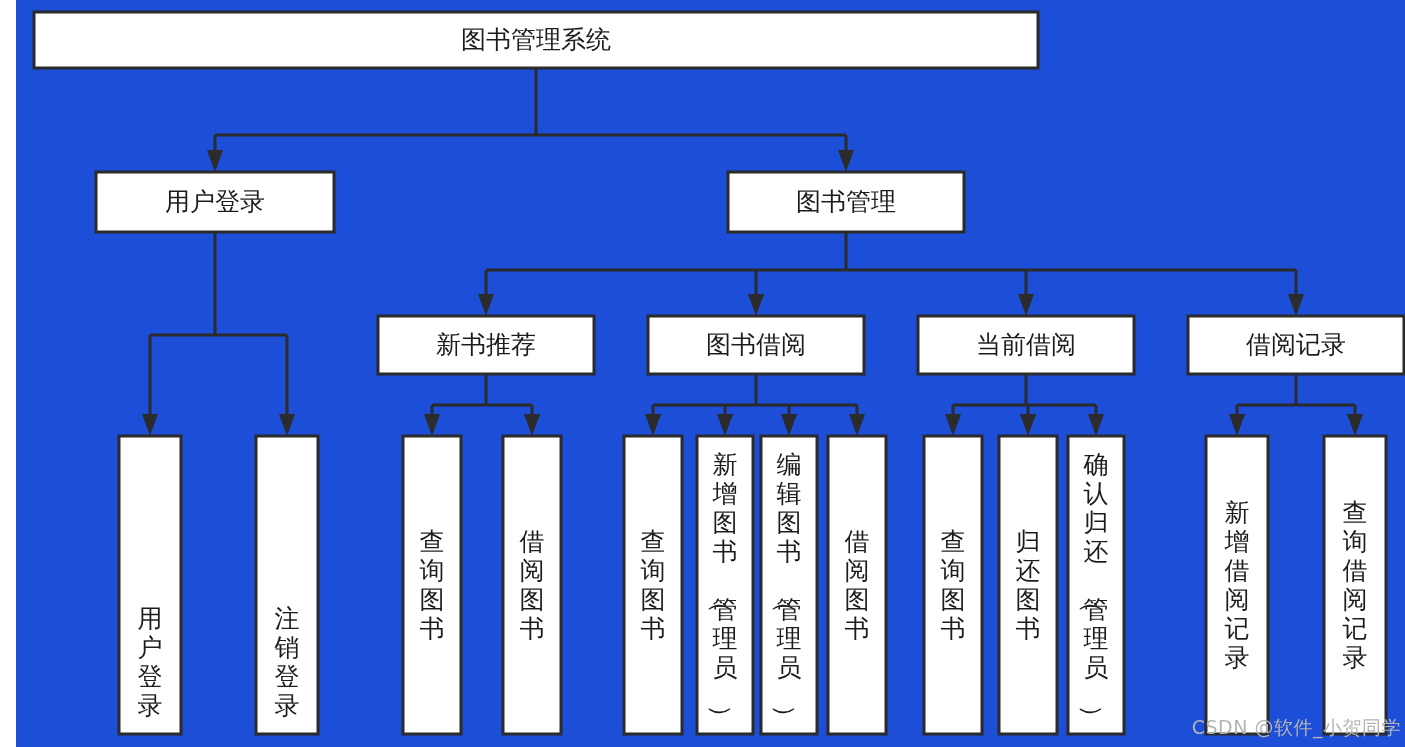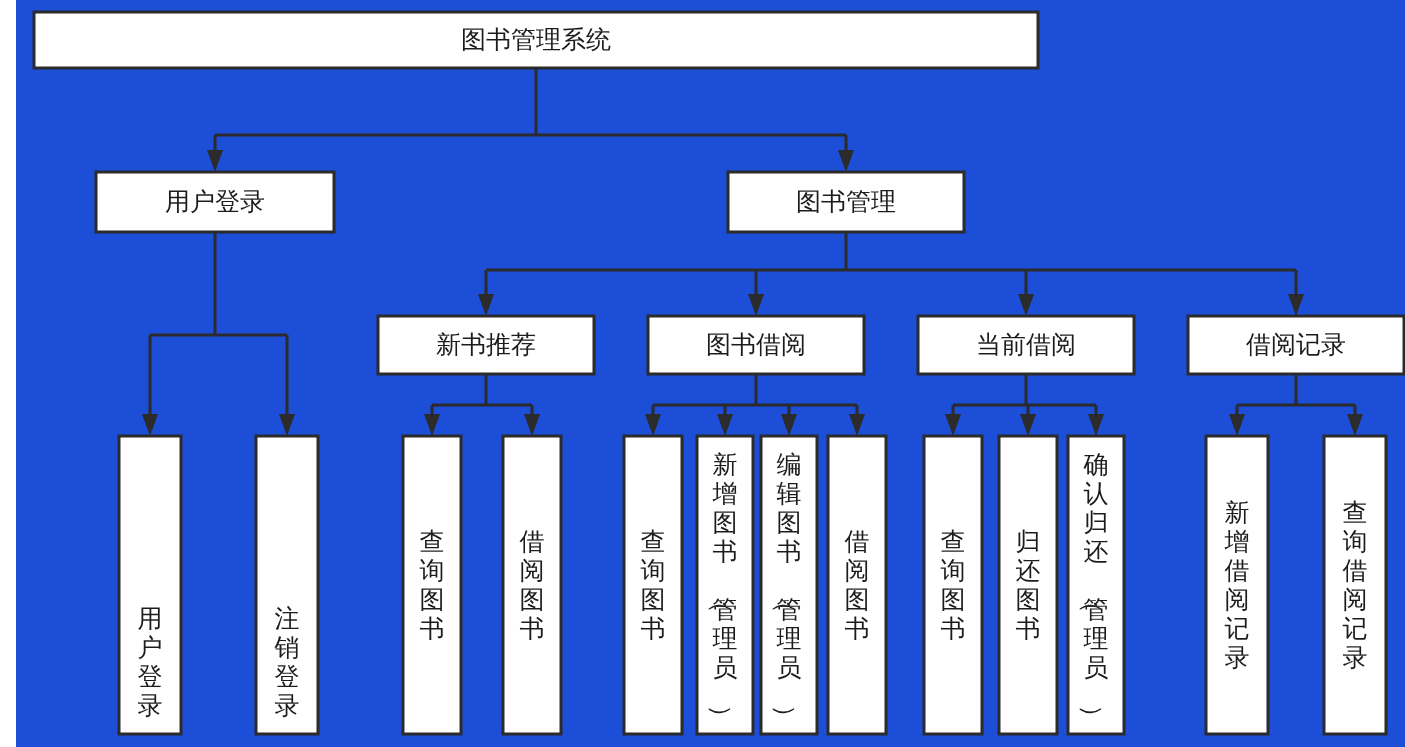--- a/index.html
+++ b/index.html
@@ -202,13 +202,14 @@
         <g>
           <rect x="1190" y="436" width="62" height="298" class="node-box"></rect>
           <text x="1221" class="node-label-vertical"><tspan x="1221" y="520.62">新</tspan><tspan x="1221" y="549.62">增</tspan><tspan x="1221" y="578.62">借</tspan><tspan x="1221" y="607.62">阅</tspan><tspan x="1221" y="636.62">记</tspan><tspan x="1221" y="665.62">录</tspan></text>
         </g>
         <g>
           <rect x="1308" y="436" width="62" height="298" class="node-box"></rect>
           <text x="1339" class="node-label-vertical"><tspan x="1339" y="520.62">查</tspan><tspan x="1339" y="549.62">询</tspan><tspan x="1339" y="578.62">借</tspan><tspan x="1339" y="607.62">阅</tspan><tspan x="1339" y="636.62">记</tspan><tspan x="1339" y="665.62">录</tspan></text>
         </g>
       </g>
   </svg>
+  <div class="watermark-text">CSDN @软件_小贺同学</div>
 </div>
 
 </body></html>

